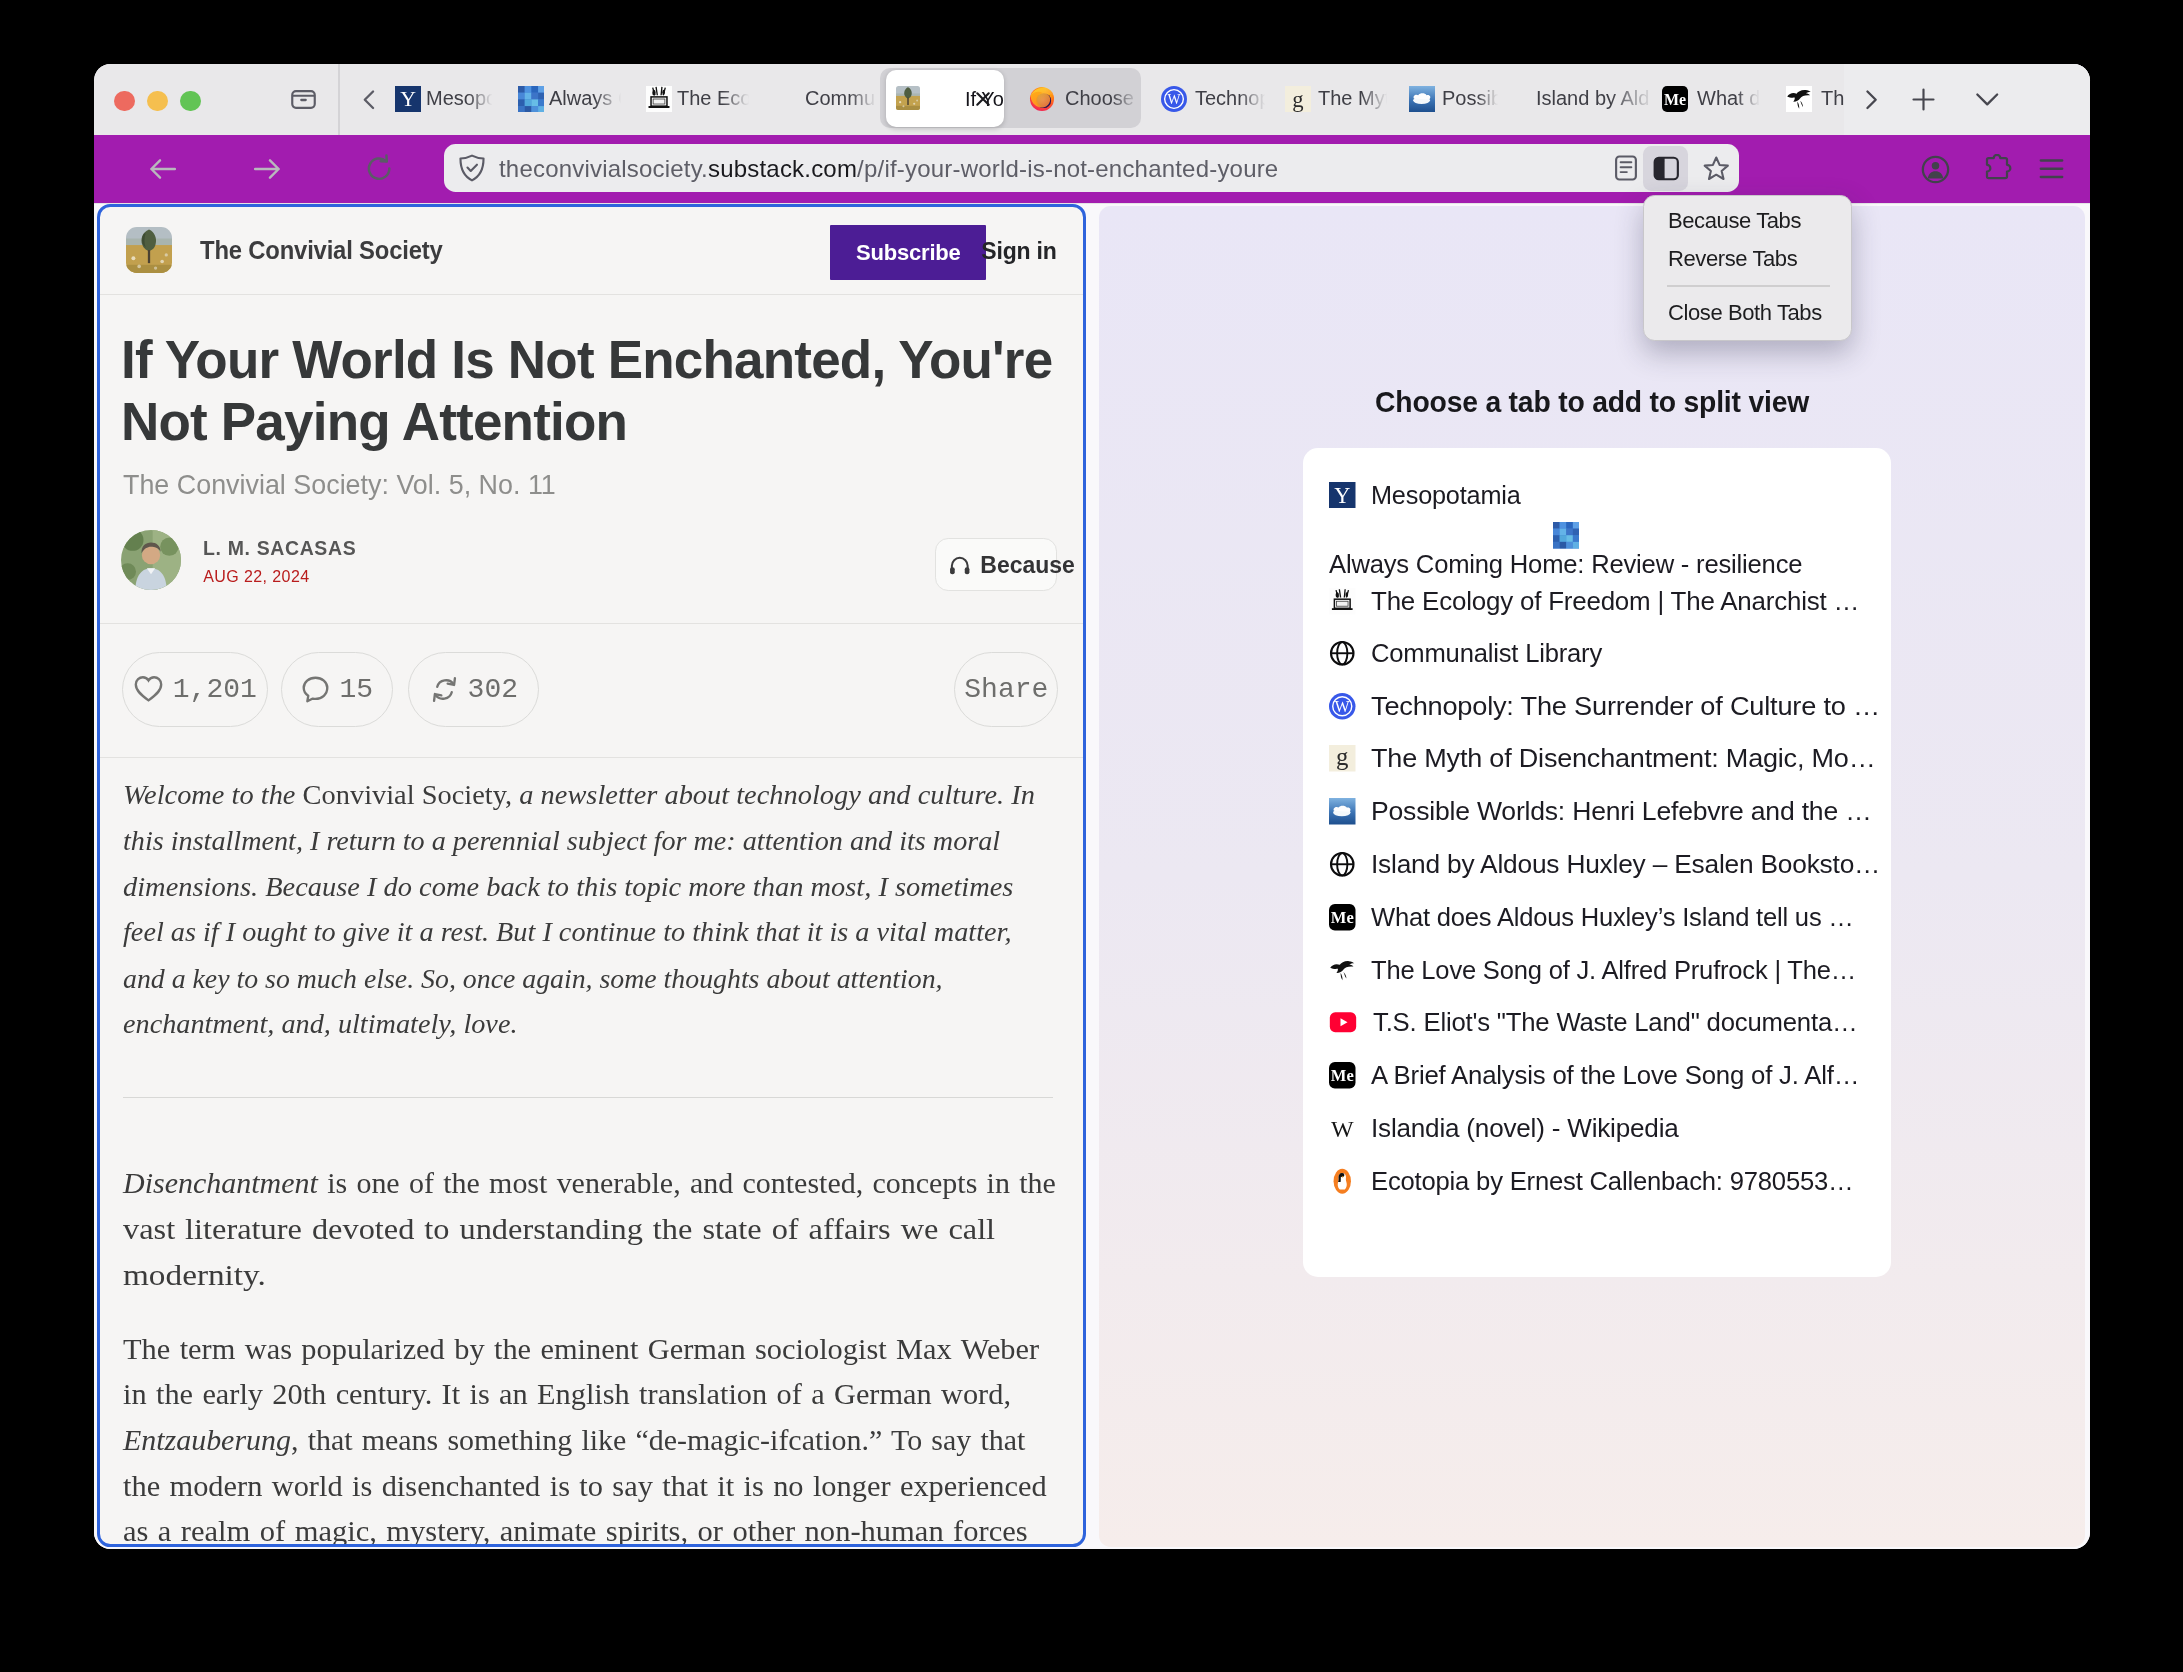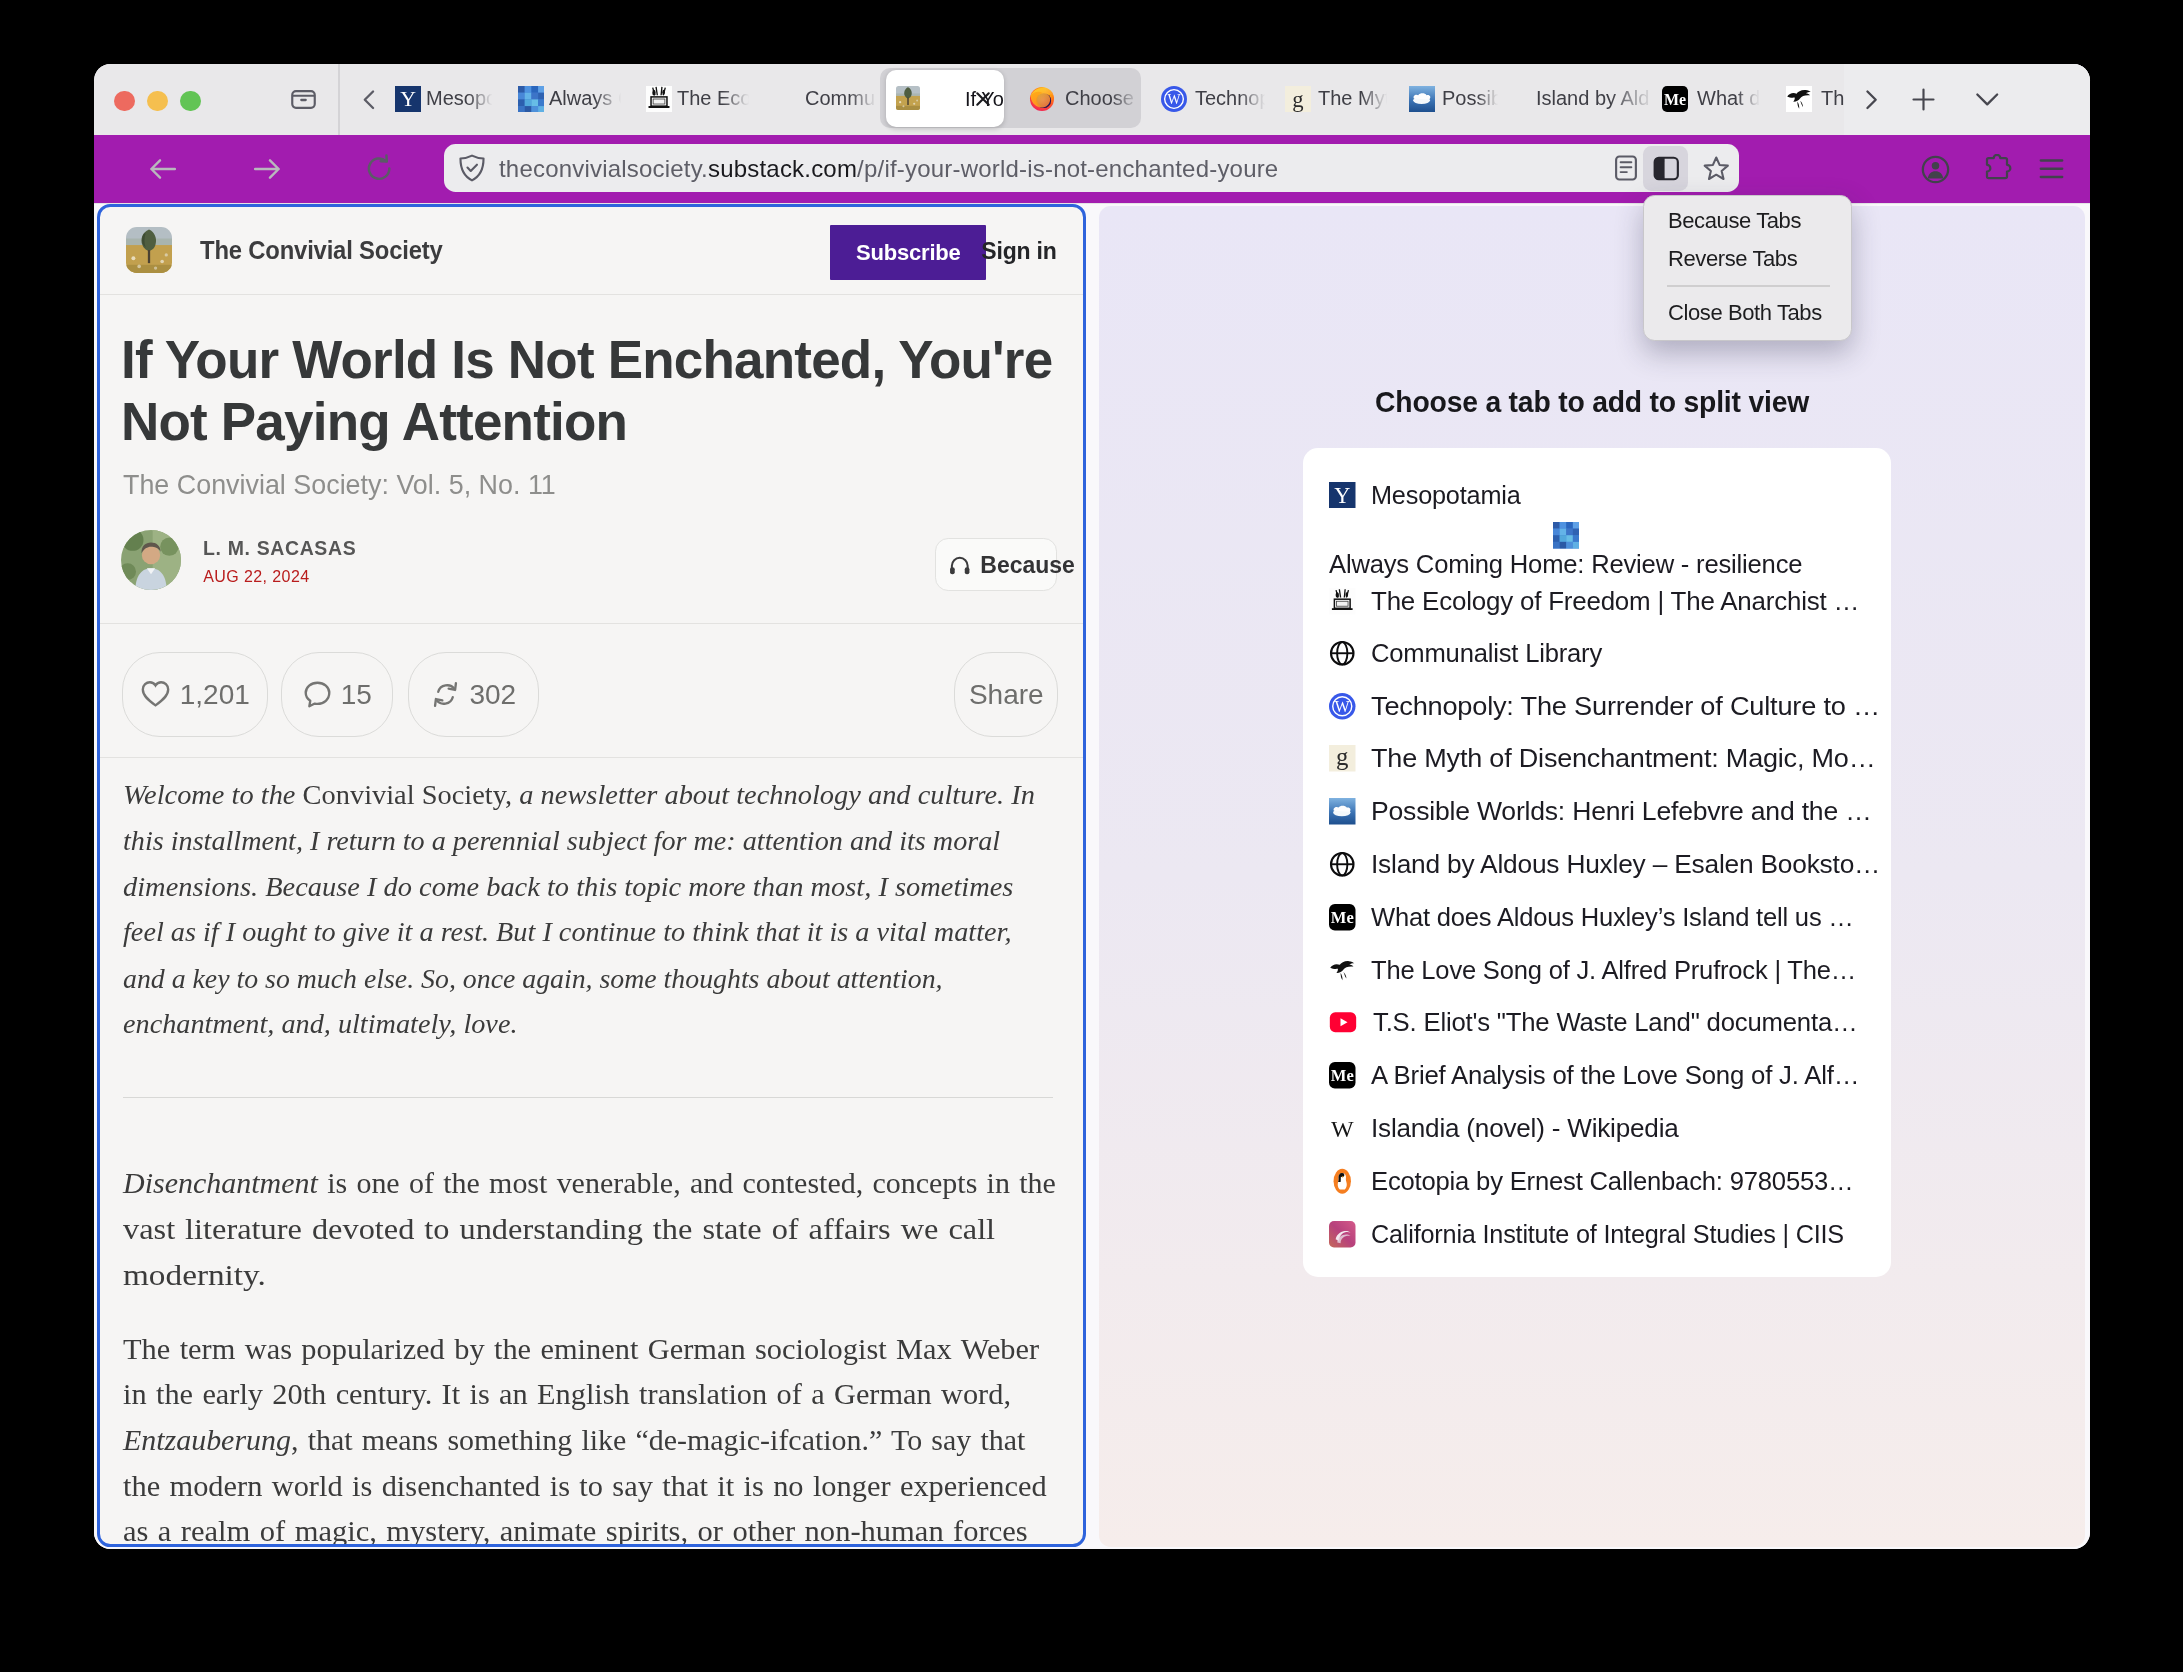--- a/index.html
+++ b/index.html
@@ -28,22 +28,22 @@
   #content { position:absolute; left:0; top:142px; width:100%; bottom:0; background:#f9f8fb; }
   #leftpane { position:absolute; left:3.3px; top:-1.7px; width:989px; height:1343px;
      border:3.3px solid #2e63dc; border-radius:13.2px; background:#f6f5f4; overflow:hidden; }
   #rightpane { position:absolute; left:1005px; top:0px; width:986px; height:1341px; border-radius:11.6px;
      background:linear-gradient(180deg,#e9e6f6 0%, #ece8f2 50%, #f6edeb 100%); }
   
   #popup { position:absolute; left:1549px; top:131px; width:209px; height:146px; background:#ebeaec;
      border:0.8px solid #c8c7ca; border-radius:11.6px; box-shadow:0 11.6px 28px rgba(40,40,70,0.30); z-index:50; }
   .menuitem { position:absolute; left:24px; font-size:22px; letter-spacing:-0.4px; color:#1d1d1f; white-space:nowrap; }
   .divider { position:absolute; left:26.5px; right:26.5px; height:0.8px; background:#e3e2e0; }
-  .pill { position:absolute; border:1.7px solid #dbdbd9; border-radius:38px; height:85px; display:flex;
-     align-items:center; justify-content:center; color:#6e6e6c; font-size:28px; }
+  .pill { position:absolute; border:1.7px solid #dbdbd9; border-radius:38px; height:75px; display:flex;
+     align-items:center; justify-content:center; color:#6e6e6c; font-size:28px;font-family:Liberation Mono, monospace; }
   .serifline, .seriflineB { position:absolute; left:23px; font-family:"Liberation Serif", serif; font-size:27px;
      color:#3b3b3b; white-space:nowrap; letter-spacing:0px; transform-origin:left bottom; }
   .seriflineB { font-size:29px; word-spacing:1.7px; }
   
   #card { position:absolute; left:204px; top:242px; width:588px; height:829px; background:#fff; border-radius:15px; }
   .row { position:absolute; left:26px; height:53px; display:flex; align-items:center; }
   .rowfav { width:26.5px; height:26.5px; margin-right:15.7px; flex:none; }
   .rowtxt { font-size:26.5px; color:#1c1b22; letter-spacing:-0.2px; white-space:nowrap; transform-origin:left center; }
 </style>
 </head>
@@ -477,35 +477,20 @@
         <div class="row" style="top:707px;">
           <svg class="rowfav" viewBox="0 0 32 32">
             <ellipse cx="16" cy="16" rx="10.5" ry="15" fill="#f57e20"></ellipse>
             <path d="M16 6 C13 6 11.5 8.5 11.5 11 C11.5 13 12 14.5 11 17 C10 20 10.5 24 13 26 L19 26 C21.5 24 22 20 21 17 C20 14.5 20.5 13 20.5 11 C20.5 8.5 19 6 16 6 Z" fill="#fff"></path>
             <path d="M16 6 C13 6 11.5 8.5 11.5 11 C11.5 13 12 14.5 11 17 L14 17 C14.5 14 14 12 14.5 9.5 C15 7.5 15.5 6.5 16 6 Z" fill="#0d0d0d"></path>
             <circle cx="16" cy="8.5" r="2.6" fill="#0d0d0d"></circle>
             <path d="M16 9.5 l1.8 1.2 l-1.8 1.2 Z" fill="#f5a623"></path>
           </svg>
           <div class="rowtxt" style="transform:scaleX(0.967);">Ecotopia by Ernest Callenbach: 9780553…</div>
           </div>
-        <div class="row" style="top:760px;">
-          <svg class="rowfav" viewBox="0 0 32 32">
-            <defs>
-                <linearGradient id="ciis" x1="0" y1="1" x2="1" y2="0">
-                  <stop offset="0" stop-color="#c4695a"></stop>
-                  <stop offset="0.5" stop-color="#b7417c"></stop>
-                  <stop offset="1" stop-color="#d45a8a"></stop>
-                </linearGradient>
-              </defs>
-            <rect width="32" height="32" rx="6" fill="url(#ciis)"></rect>
-            <path d="M8 22 C10 12 22 10 26 14 C21 12 13 14 12 24 Z" fill="#f3e8ee"></path>
-            <path d="M10 26 C10 18 20 14 26 18 C20 17 14 20 14 27 Z" fill="#e9d8e4" opacity="0.8"></path>
-          </svg>
-          <div class="rowtxt" style="transform:scaleX(0.952);">California Institute of Integral Studies | CIIS</div>
-          </div>
       </div>
     </div>
   </div>
 
   <div id="popup">
     <div class="menuitem" style="top:12.4px;">Because Tabs</div>
     <div class="menuitem" style="top:50px;">Reverse Tabs</div>
     <div style="position:absolute; left:23px; right:21.5px; top:89px; height:1.7px; background:#cfcecf;"></div>
     <div class="menuitem" style="top:104px;">Close Both Tabs</div>
   </div>

